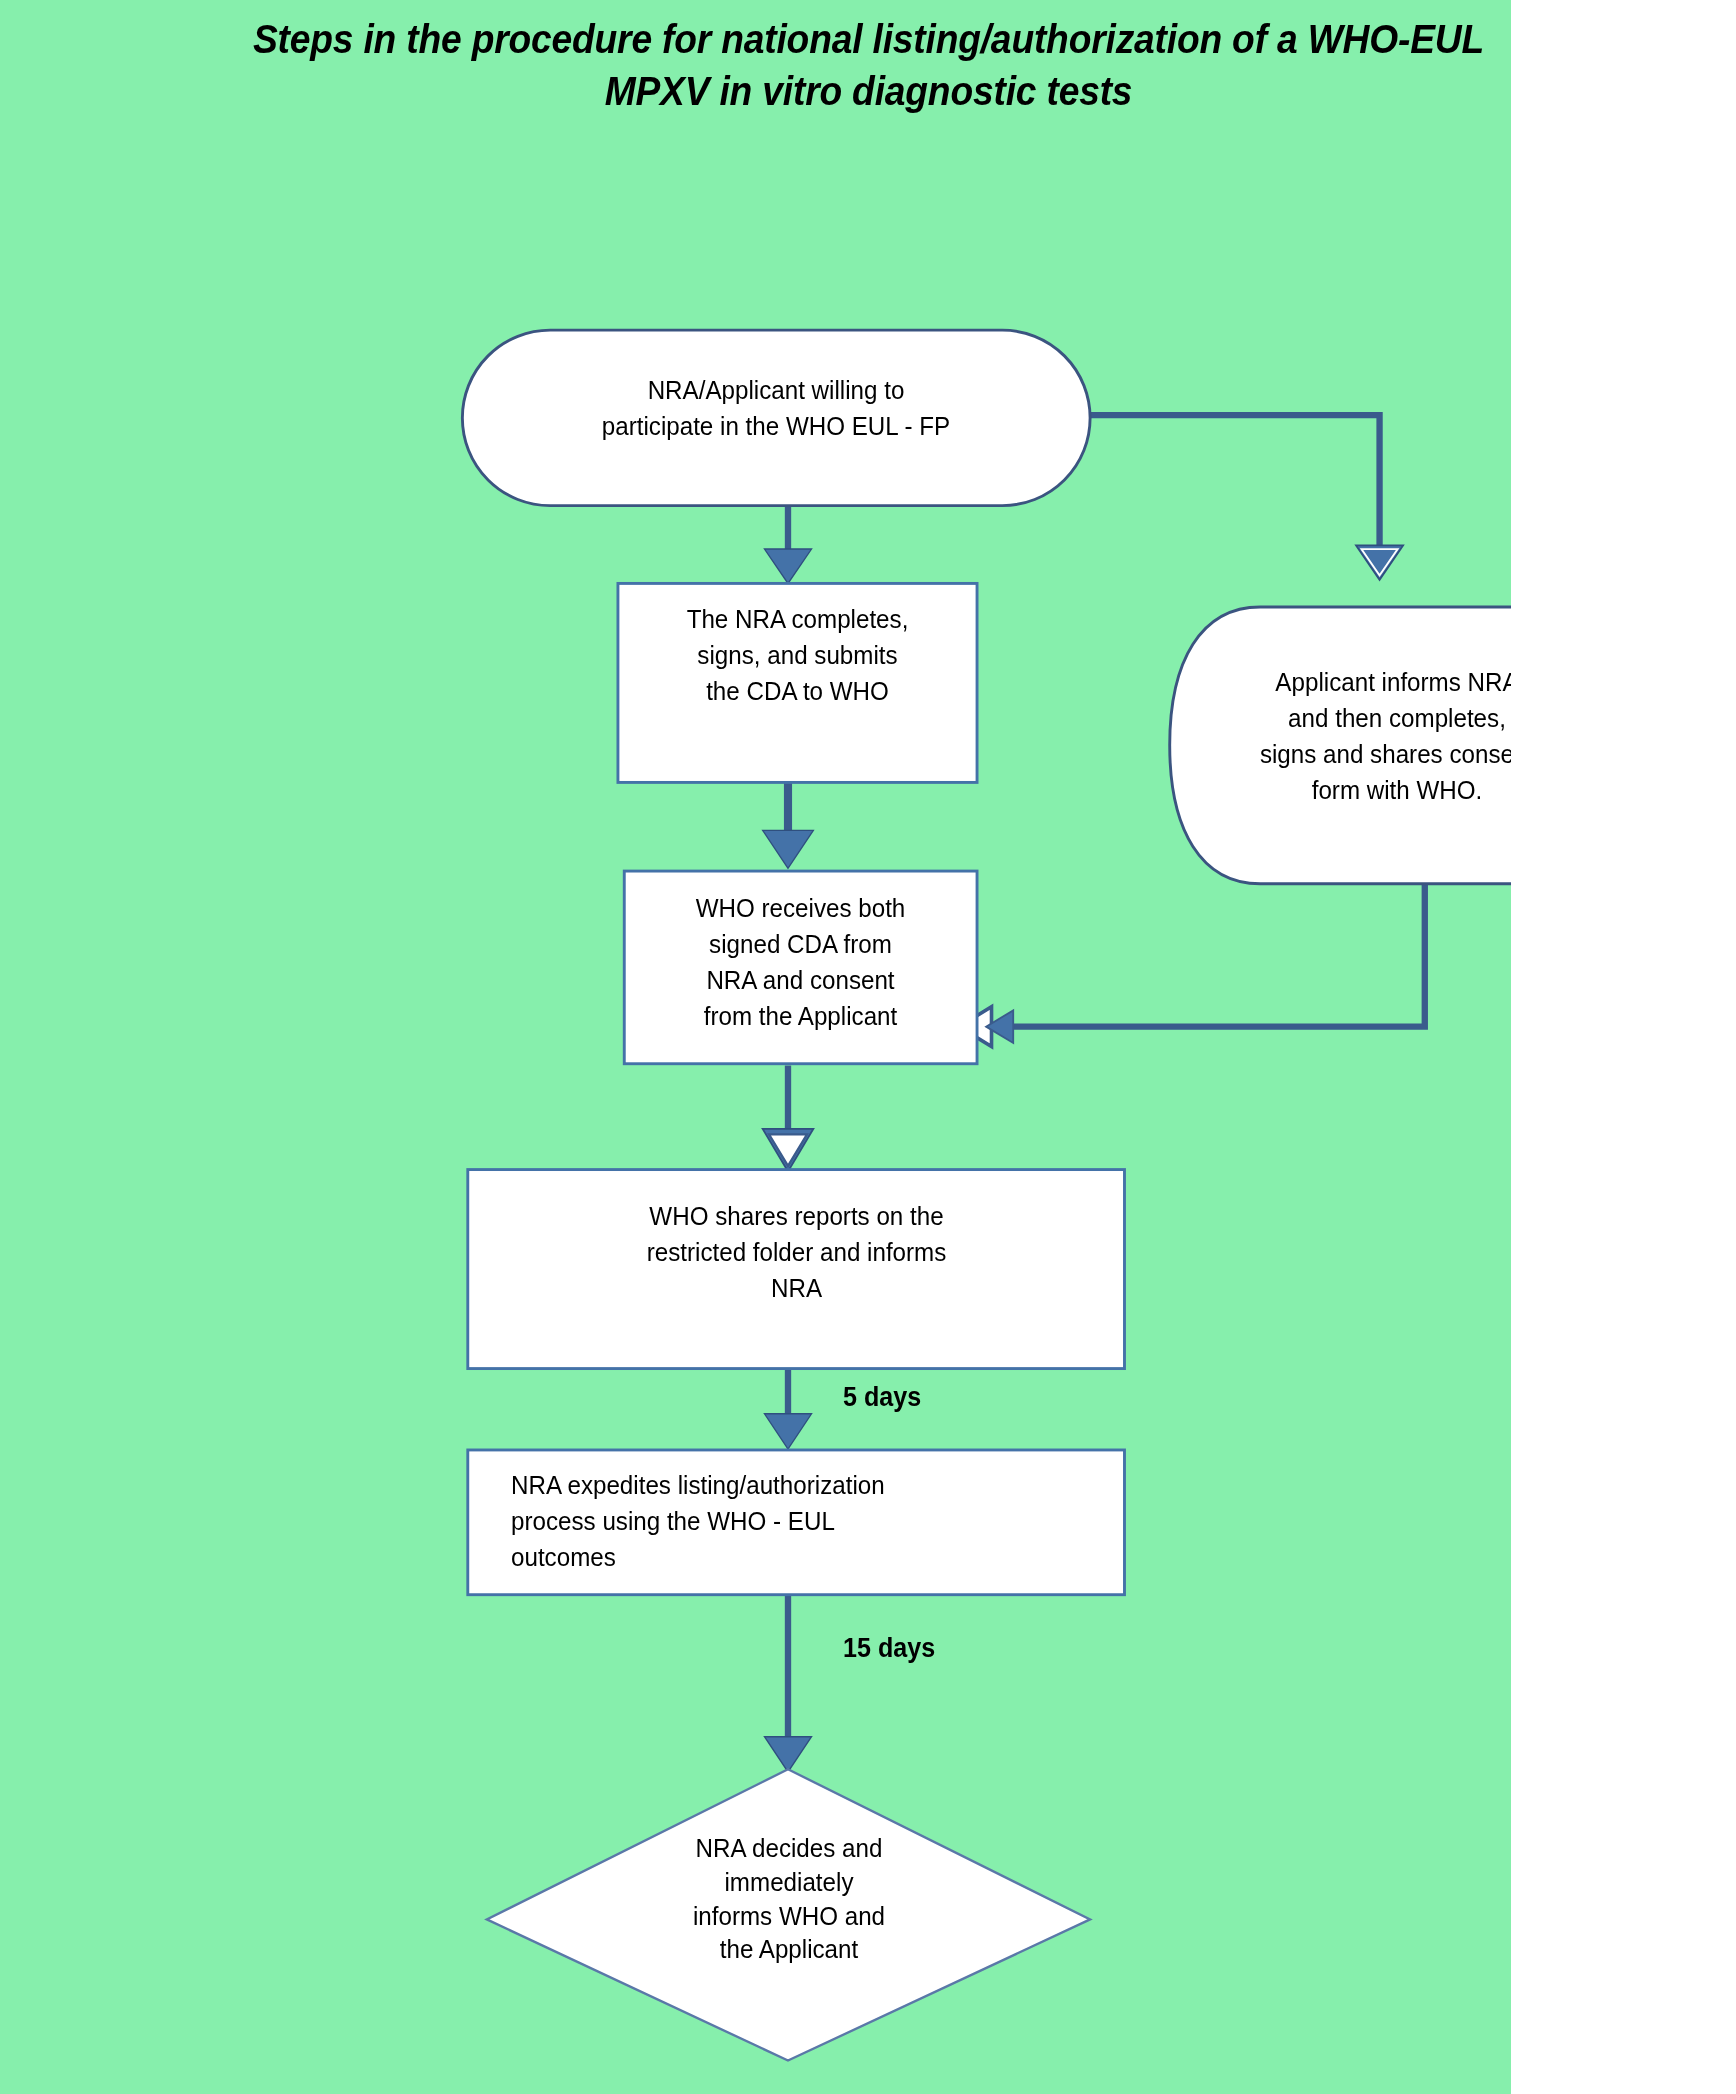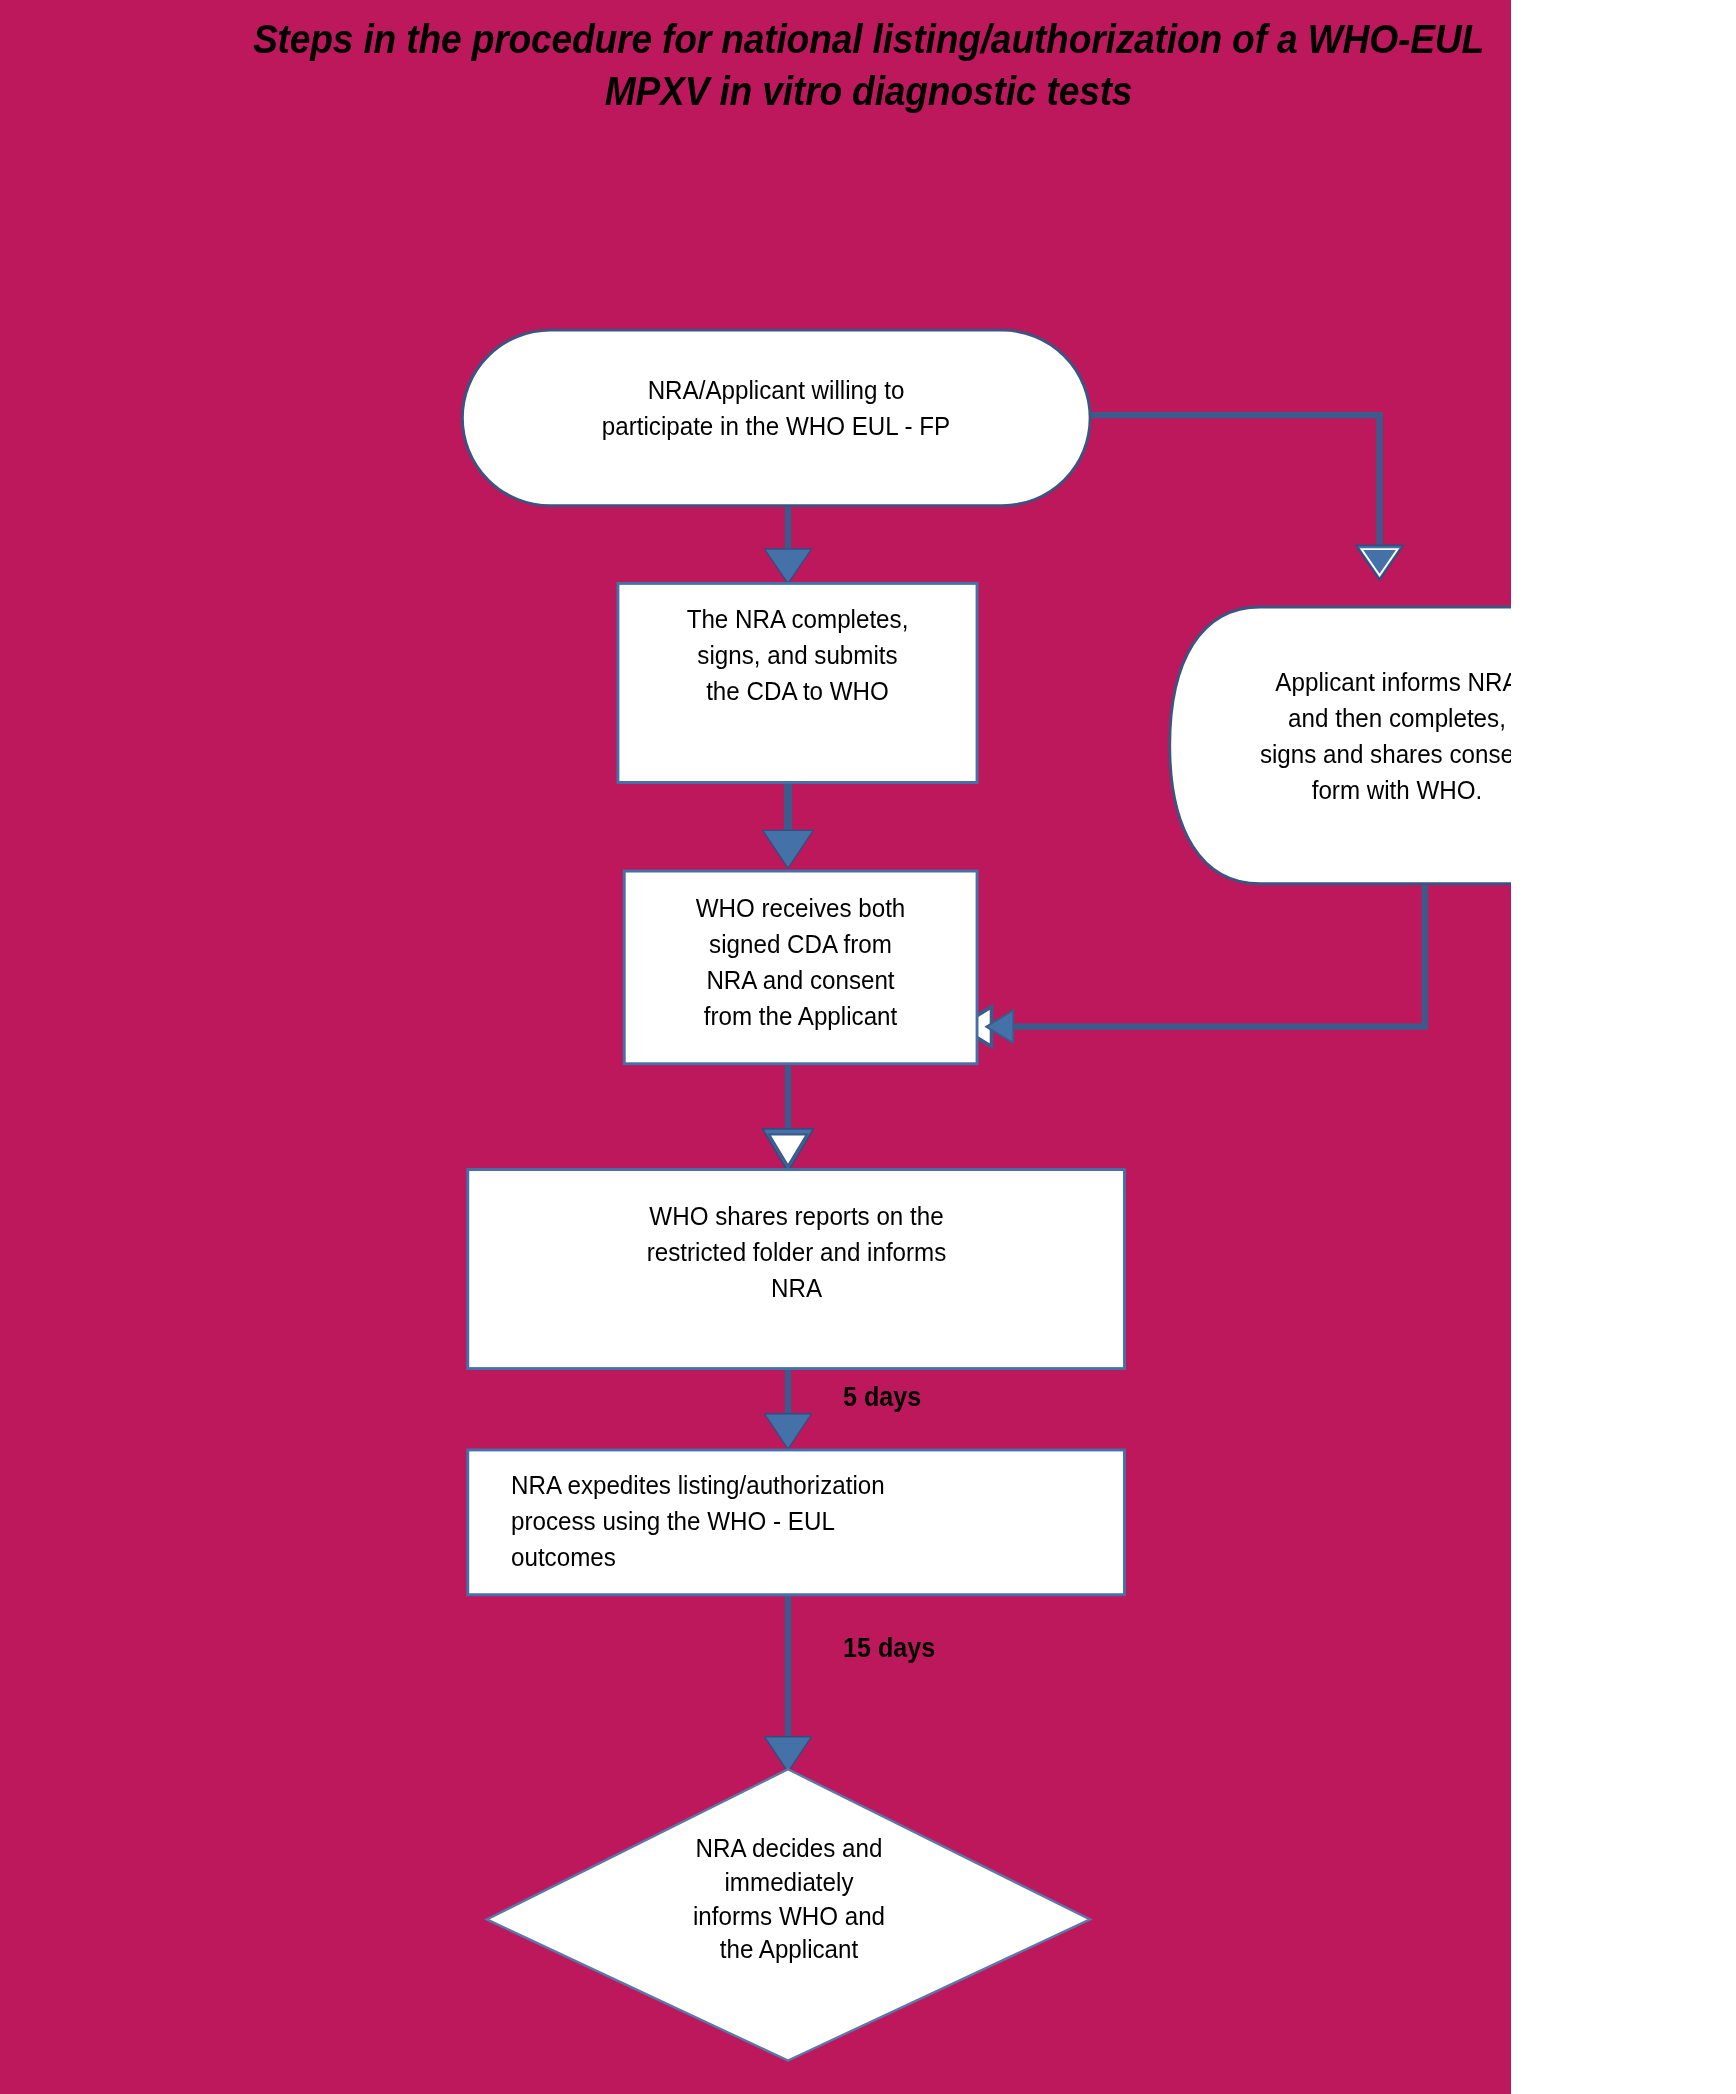--- a/index.html
+++ b/index.html
@@ -8,21 +8,21 @@
     padding: 0;
     background: #ffffff;
   }
   body {
     font-family: "Liberation Sans", "DejaVu Sans", sans-serif;
   }
   #page {
     position: relative;
     width: 1511px;
     height: 2094px;
-    background: #be185d;
+    background: #86efac;
     overflow: hidden;
   }
 
   
   #title {
     position: absolute;
     left: 0;
     top: 12.7px;
     width: 1737px;
     text-align: center;

